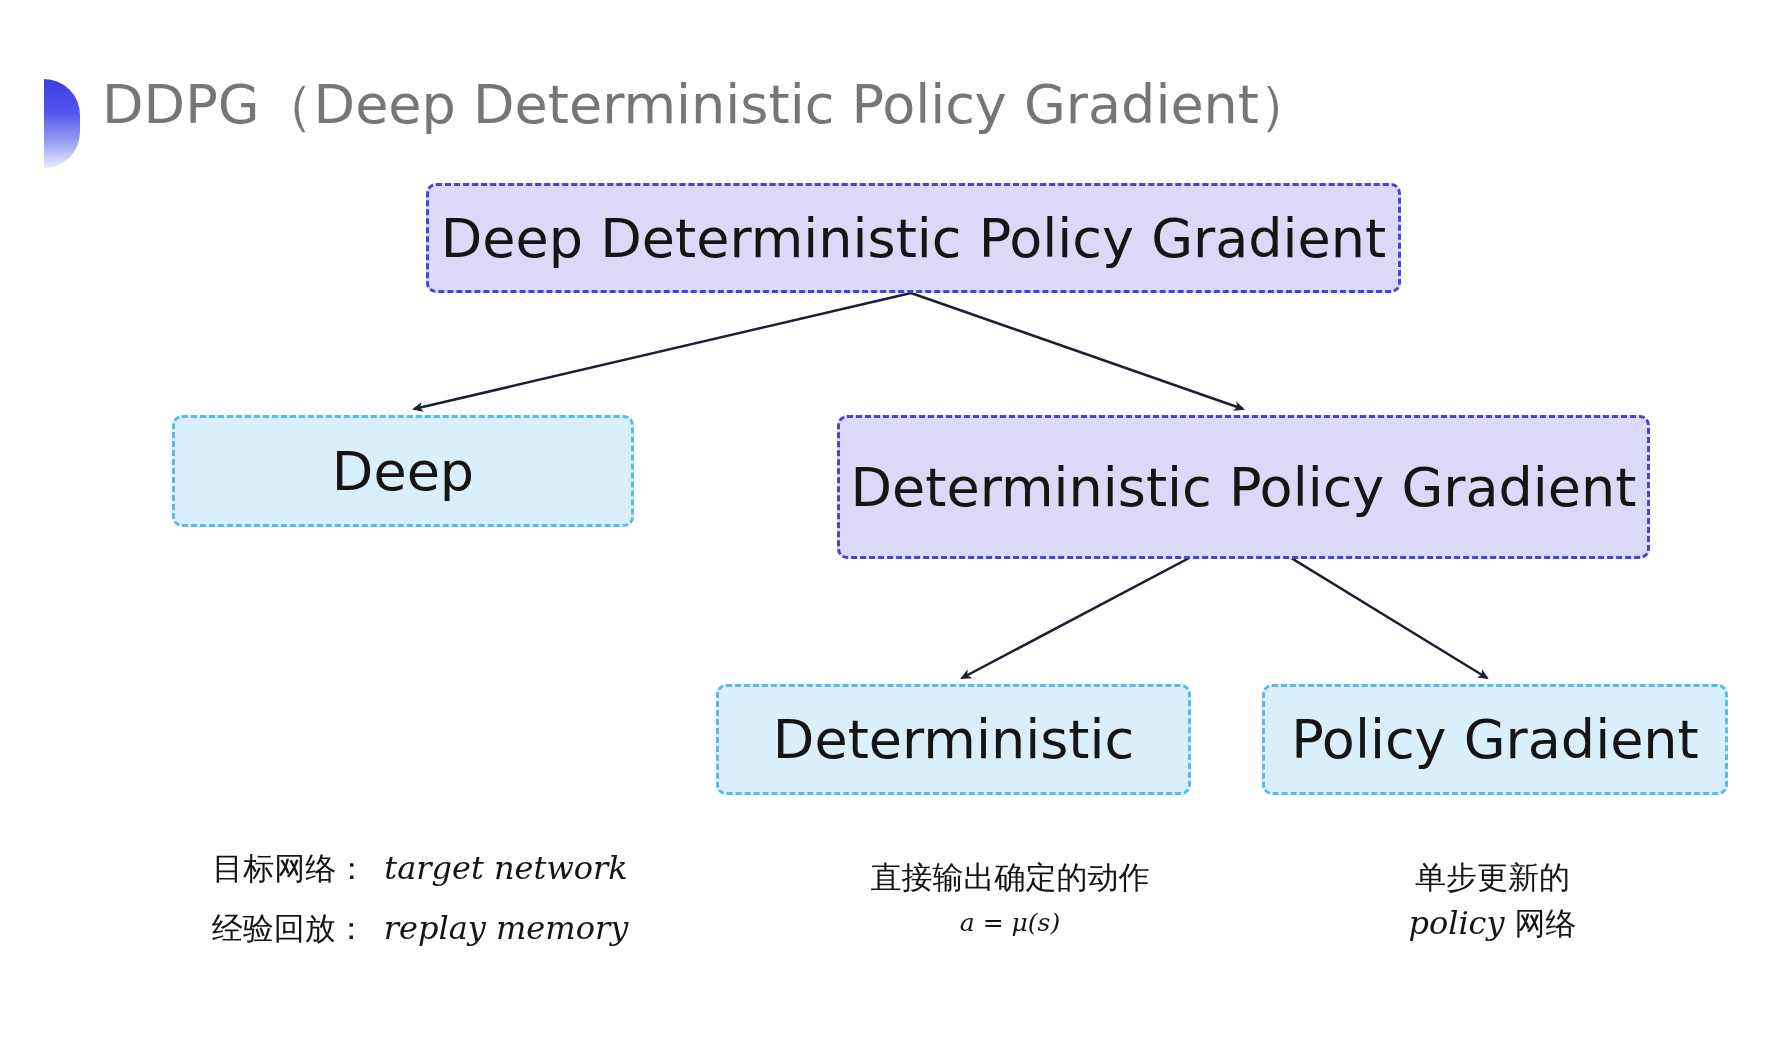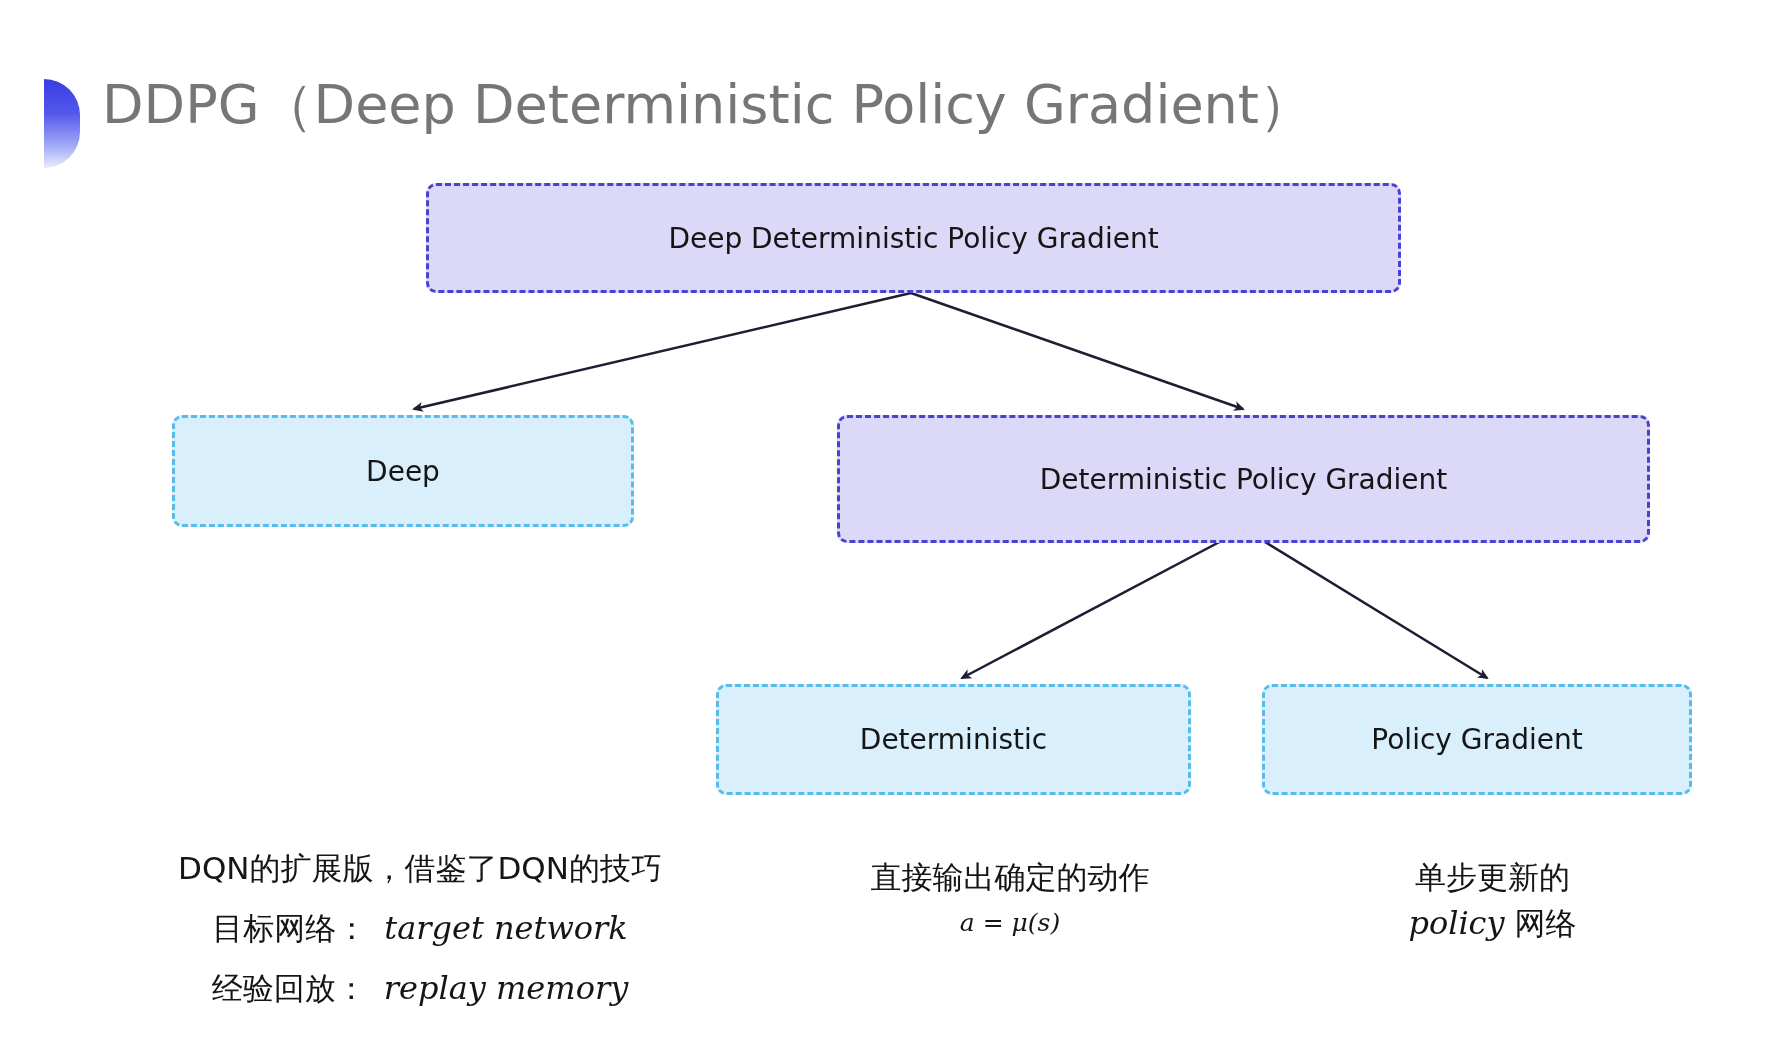--- a/index.html
+++ b/index.html
@@ -18,31 +18,31 @@
     border-top-right-radius:46px 46px;border-bottom-right-radius:46px 46px;
     background:linear-gradient(180deg,#3c3ce3 0%,#5257ec 38%,#9aa3f4 72%,#e7ecfd 100%);
   }
   .page-title{
     position:absolute;left:102px;top:74px;font-size:54px;line-height:62px;
     color:var(--title-color);font-weight:500;letter-spacing:0px;white-space:nowrap;
   }
 
   .node{
     position:absolute;display:flex;align-items:center;justify-content:center;
-    border-radius:10px;border:3px dashed;font-size:28px;color:var(--text-color);
+    border-radius:10px;border:3px dashed;font-size:54px;color:var(--text-color);
     white-space:nowrap;
   }
   .node.purple{background:var(--purple-fill);border-color:var(--purple-border);}
   .node.cyan{background:var(--cyan-fill);border-color:var(--cyan-border);}
 
   .node-root{left:426px;top:183px;width:975px;height:110px;}
   .node-deep{left:172px;top:415px;width:462px;height:112px;}
-  .node-dpg{left:837px;top:415px;width:813px;height:128px;}
+  .node-dpg{left:837px;top:415px;width:813px;height:144px;}
   .node-det{left:716px;top:684px;width:475px;height:111px;}
-  .node-pg{left:1262px;top:684px;width:430px;height:111px;}
+  .node-pg{left:1262px;top:684px;width:466px;height:111px;}
 
   .arrows{position:absolute;left:0;top:0;width:1778px;height:1056px;pointer-events:none;}
   .arrows line{stroke:var(--arrow-color);stroke-width:2.5;}
 
   .note{position:absolute;text-align:center;color:var(--text-color);}
   .note .row{display:flex;align-items:baseline;justify-content:center;}
   .zh{font-size:31px;line-height:60px;font-weight:500;}
   .zh.tight{line-height:46px;}
   .en-italic{font-family:"DejaVu Serif","Liberation Serif",serif;font-style:italic;font-size:32px;}
   .formula{font-family:"DejaVu Serif","Liberation Serif",serif;font-style:italic;font-size:25px;line-height:46px;}
@@ -86,21 +86,20 @@
 
   <div class="node cyan node-det">
     <span>Deterministic</span>
   </div>
 
   <div class="node cyan node-pg">
     <span>Policy Gradient</span>
   </div>
 
   <div class="note note-deep">
-    <div class="zh">DQN的扩展版，借鉴了DQN的技巧</div>
     <div class="row">
       <span class="zh">目标网络：</span>
       <span class="en-italic">target network</span>
     </div>
     <div class="row">
       <span class="zh">经验回放：</span>
       <span class="en-italic">replay memory</span>
     </div>
   </div>
 

